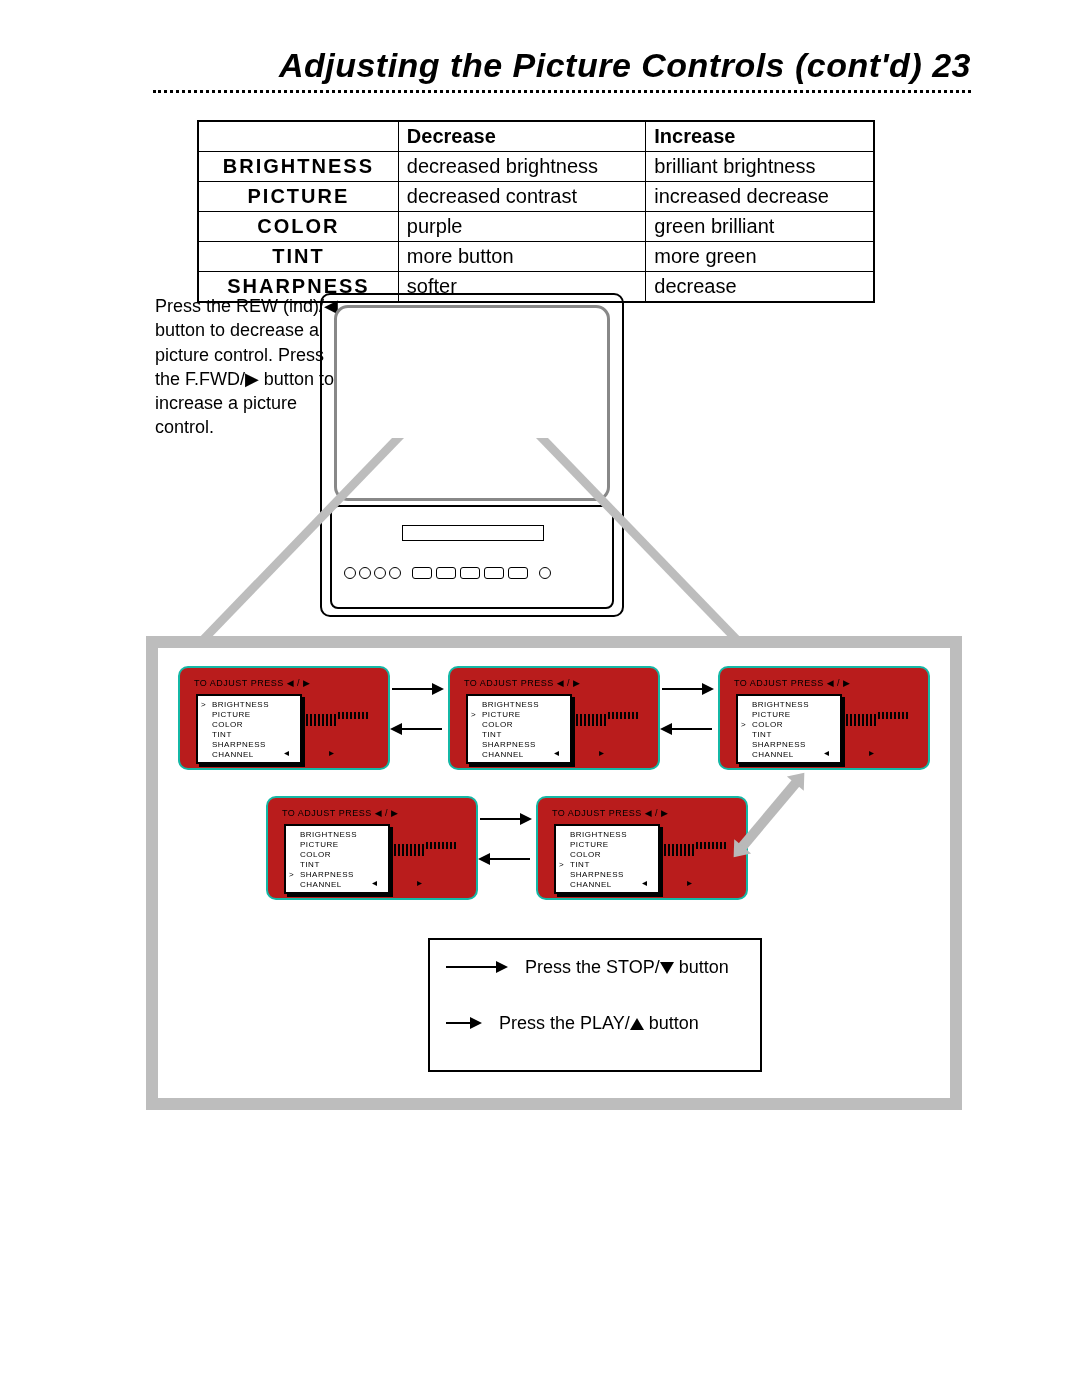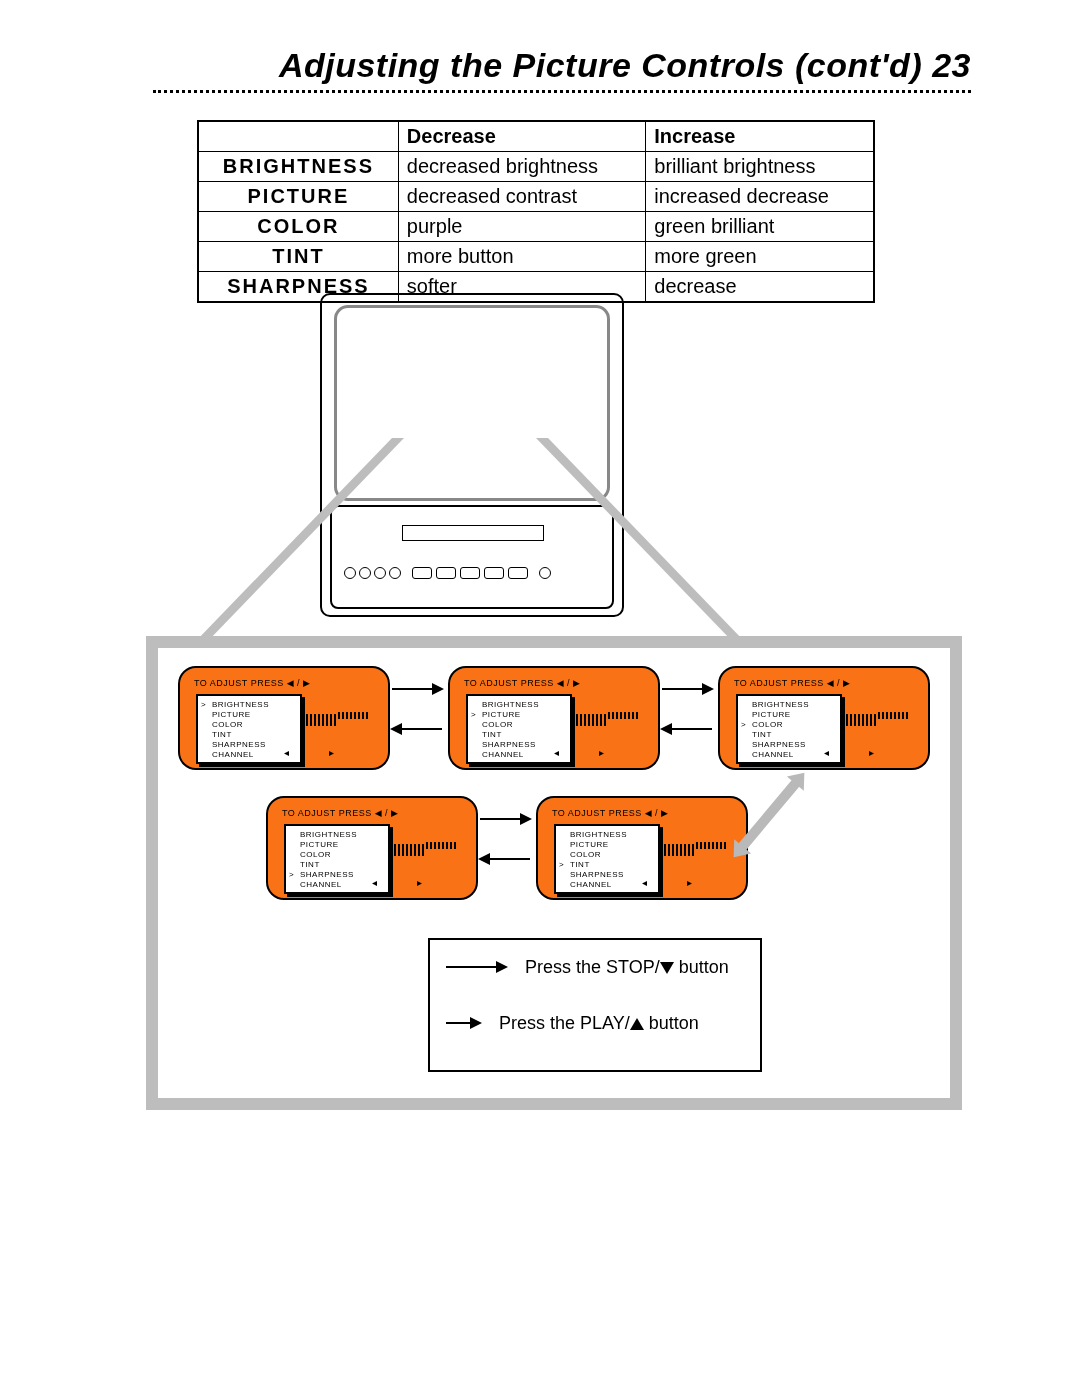--- a/index.html
+++ b/index.html
@@ -22,21 +22,21 @@
   .slot{position:absolute;left:70px;top:18px;width:140px;height:14px;border:1px solid #000}
   .btnrow{position:absolute;left:12px;bottom:14px;right:12px;height:30px}
   .kn{display:inline-block;width:10px;height:10px;border:1px solid #000;border-radius:50%;margin-right:3px;vertical-align:middle}
   .rowbtn{display:inline-block;width:18px;height:10px;border:1px solid #000;border-radius:3px;margin-left:4px;vertical-align:middle}
   
   .ray{position:absolute;background:#bdbdbd}
   .rayL{left:392px;top:438px;width:12px;height:202px;transform:skewX(-44deg);transform-origin:top}
   .rayR{left:536px;top:438px;width:12px;height:202px;transform:skewX(44deg);transform-origin:top}
   .panel{position:absolute;left:146px;top:636px;width:792px;height:450px;border:12px solid #bdbdbd;background:#fff}
   
-  .card{position:absolute;width:208px;height:100px;border:2px solid #000000;border-radius:18px;background:#f97316}
+  .card{position:absolute;width:208px;height:100px;border:2px solid #14b8a6;border-radius:10px;background:#b91c1c}
   .card .hdr{position:absolute;left:14px;top:10px;font-size:9px;letter-spacing:.5px}
   .card .inner{position:absolute;left:16px;top:26px;width:102px;height:66px;border:2px solid #000;background:#fff;box-shadow:3px 3px 0 #000}
   .card .inner ul{list-style:none;margin:4px 0 0 4px;padding:0}
   .card .inner li{font-size:8px;letter-spacing:.5px;line-height:1.25;white-space:nowrap}
   .card .inner li.sel::before{content:">";position:absolute;left:3px}
   .card .inner li{padding-left:10px}
   .card .bar{position:absolute;right:14px;top:44px;width:68px;height:12px}
   .card .bar .tick{display:inline-block;width:2px;height:12px;background:#000;margin-right:2px}
   .card .bar .tick.sm{height:7px;vertical-align:top}
   .card .lr{position:absolute;right:14px;bottom:10px;font-size:10px;letter-spacing:40px}
@@ -113,20 +113,21 @@
       <td>more green</td>
     </tr>
     <tr>
       <td class="rh">SHARPNESS</td>
       <td>softer</td>
       <td>decrease</td>
     </tr>
   </tbody>
     </table>
 
+  <div class="instr">Press the REW (ind)/◀ button to decrease a picture control. Press the F.FWD/▶ button to increase a picture control.</div>
 
   <div class="tv">
     <div class="screen"></div>
     <div class="vcr">
       <div class="slot"></div>
       <div class="btnrow">
         <span class="kn"></span><span class="kn"></span><span class="kn"></span><span class="kn"></span>
         <span class="rowbtn"></span><span class="rowbtn"></span><span class="rowbtn"></span><span class="rowbtn"></span><span class="rowbtn"></span>
         <span class="kn" style="margin-left:6px"></span>
       </div>

